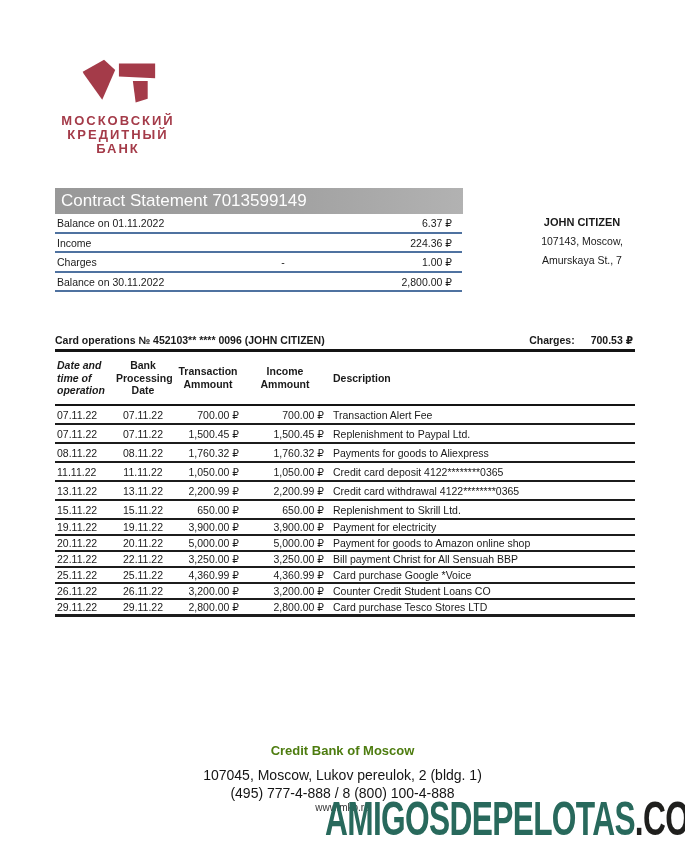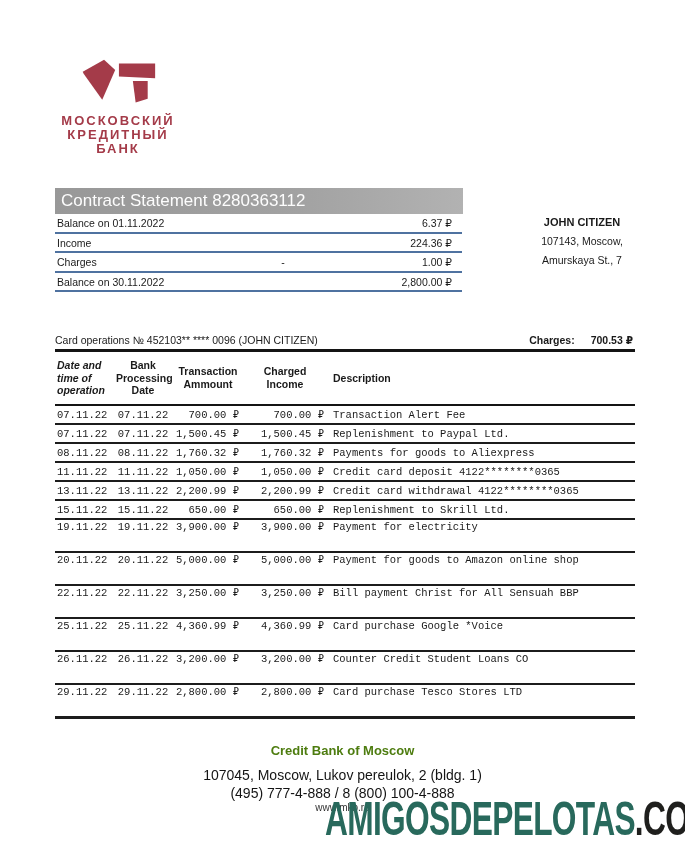--- a/index.html
+++ b/index.html
@@ -26,34 +26,34 @@
 
   
   #customer{position:absolute;left:500px;top:213px;width:164px;text-align:center;}
   #customer .cust-name{font-size:11px;font-weight:bold;line-height:19px;}
   #customer .cust-line{font-size:10.5px;line-height:19px;}
 
   
   #card-block{position:absolute;left:55px;top:334px;width:580px;}
   #card-title-row{display:flex;justify-content:space-between;align-items:flex-end;
     border-bottom:3px solid #141414;padding-bottom:3px;}
-  #card-title{font-size:10.5px;font-weight:normal;}
+  #card-title{font-size:10.5px;font-weight:bold;}
   #card-charges{font-size:10.5px;font-weight:bold;display:flex;gap:16px;padding-right:2px;}
   #tx-table{width:580px;border-collapse:collapse;table-layout:fixed;}
   #tx-table col.c1{width:57px;} #tx-table col.c2{width:62px;}
   #tx-table col.c3{width:68px;} #tx-table col.c4{width:86px;}
   #tx-table col.c5{width:307px;}
   #tx-table th{font-size:10.5px;font-weight:bold;line-height:12.5px;vertical-align:middle;
     padding:7px 0;border-bottom:2px solid #141414;}
   #tx-table th.h1{text-align:left;padding-left:2px;padding-right:6px;font-style:italic;}
   #tx-table th.h2,#tx-table th.h3,#tx-table th.h4{text-align:center;padding-left:4px;padding-right:4px;}
   #tx-table th.h5{text-align:left;padding-left:5px;padding-right:120px;}
   #tx-table td{font-size:10.5px;line-height:11px;border-bottom:2px solid #1c1c1c;
-    padding-top:4px;padding-bottom:2px;overflow:hidden;white-space:nowrap;font-family:Liberation Mono, monospace;}
-  #tx-table tr.tight td{padding-top:2px;padding-bottom:18px;}
+    padding-top:4px;padding-bottom:2px;overflow:hidden;white-space:nowrap;}
+  #tx-table tr.tight td{padding-top:2px;padding-bottom:1px;}
   #tx-table tr:last-child td{border-bottom-width:3px;margin-top:36px;}
   #tx-table td.c1{text-align:left;padding-left:2px;}
   #tx-table td.c2{text-align:center;}
   #tx-table td.c3{text-align:right;padding-right:3px;}
   #tx-table td.c4{text-align:right;padding-right:4px;}
   #tx-table td.c5{text-align:left;padding-left:5px;}
 
   
   #footer{position:absolute;left:0;top:743px;width:685px;text-align:center;}
   #footer .f-title{font-size:13px;font-weight:bold;color:#c03442;margin-bottom:8px;}
@@ -74,21 +74,21 @@
     <svg id="logo-mark" width="88" height="52" viewBox="0 0 88 56" aria-hidden="true">
       <polygon points="6,17 29,4 41,15 27,47 7,19" fill="#a43b49"></polygon>
       <polygon points="45,8 84,8 84,24 45,22" fill="#a43b49"></polygon>
       <polygon points="60,27 76,27 76,46 63,50" fill="#a43b49"></polygon>
     </svg>
     <div class="bank-name-line" style="color: rgb(164, 59, 73);">МОСКОВСКИЙ</div>
     <div class="bank-name-line" style="color: rgb(164, 59, 73);">КРЕДИТНЫЙ</div>
     <div class="bank-name-line" style="color: rgb(164, 59, 73);">БАНК</div>
   </div>
 
-  <div id="stmt-bar">Contract Statement 8280363112</div>
+  <div id="stmt-bar">Contract Statement 7013599149</div>
 
   <table id="summary-table">
     <tbody>
 
     <tr>
           <td class="sum-label">Balance on 01.11.2022</td>
           <td class="sum-dash"></td>
           <td class="sum-value">6.37 ₽</td>
         </tr>
         <tr>
@@ -129,21 +129,21 @@
           <col class="c2">
           <col class="c3">
           <col class="c4">
           <col class="c5">
         </colgroup>
       <thead>
         <tr>
           <th class="h1">Date and time of operation</th>
           <th class="h2">Bank Processing Date</th>
           <th class="h3">Transaction Ammount</th>
-          <th class="h4">Charged Income</th>
+          <th class="h4">Income Ammount</th>
           <th class="h5">Description</th>
         </tr>
       </thead>
       <tbody>
 
       <tr>
             <td class="c1">07.11.22</td>
             <td class="c2">07.11.22</td>
             <td class="c3">700.00 ₽</td>
             <td class="c4">700.00 ₽</td>

